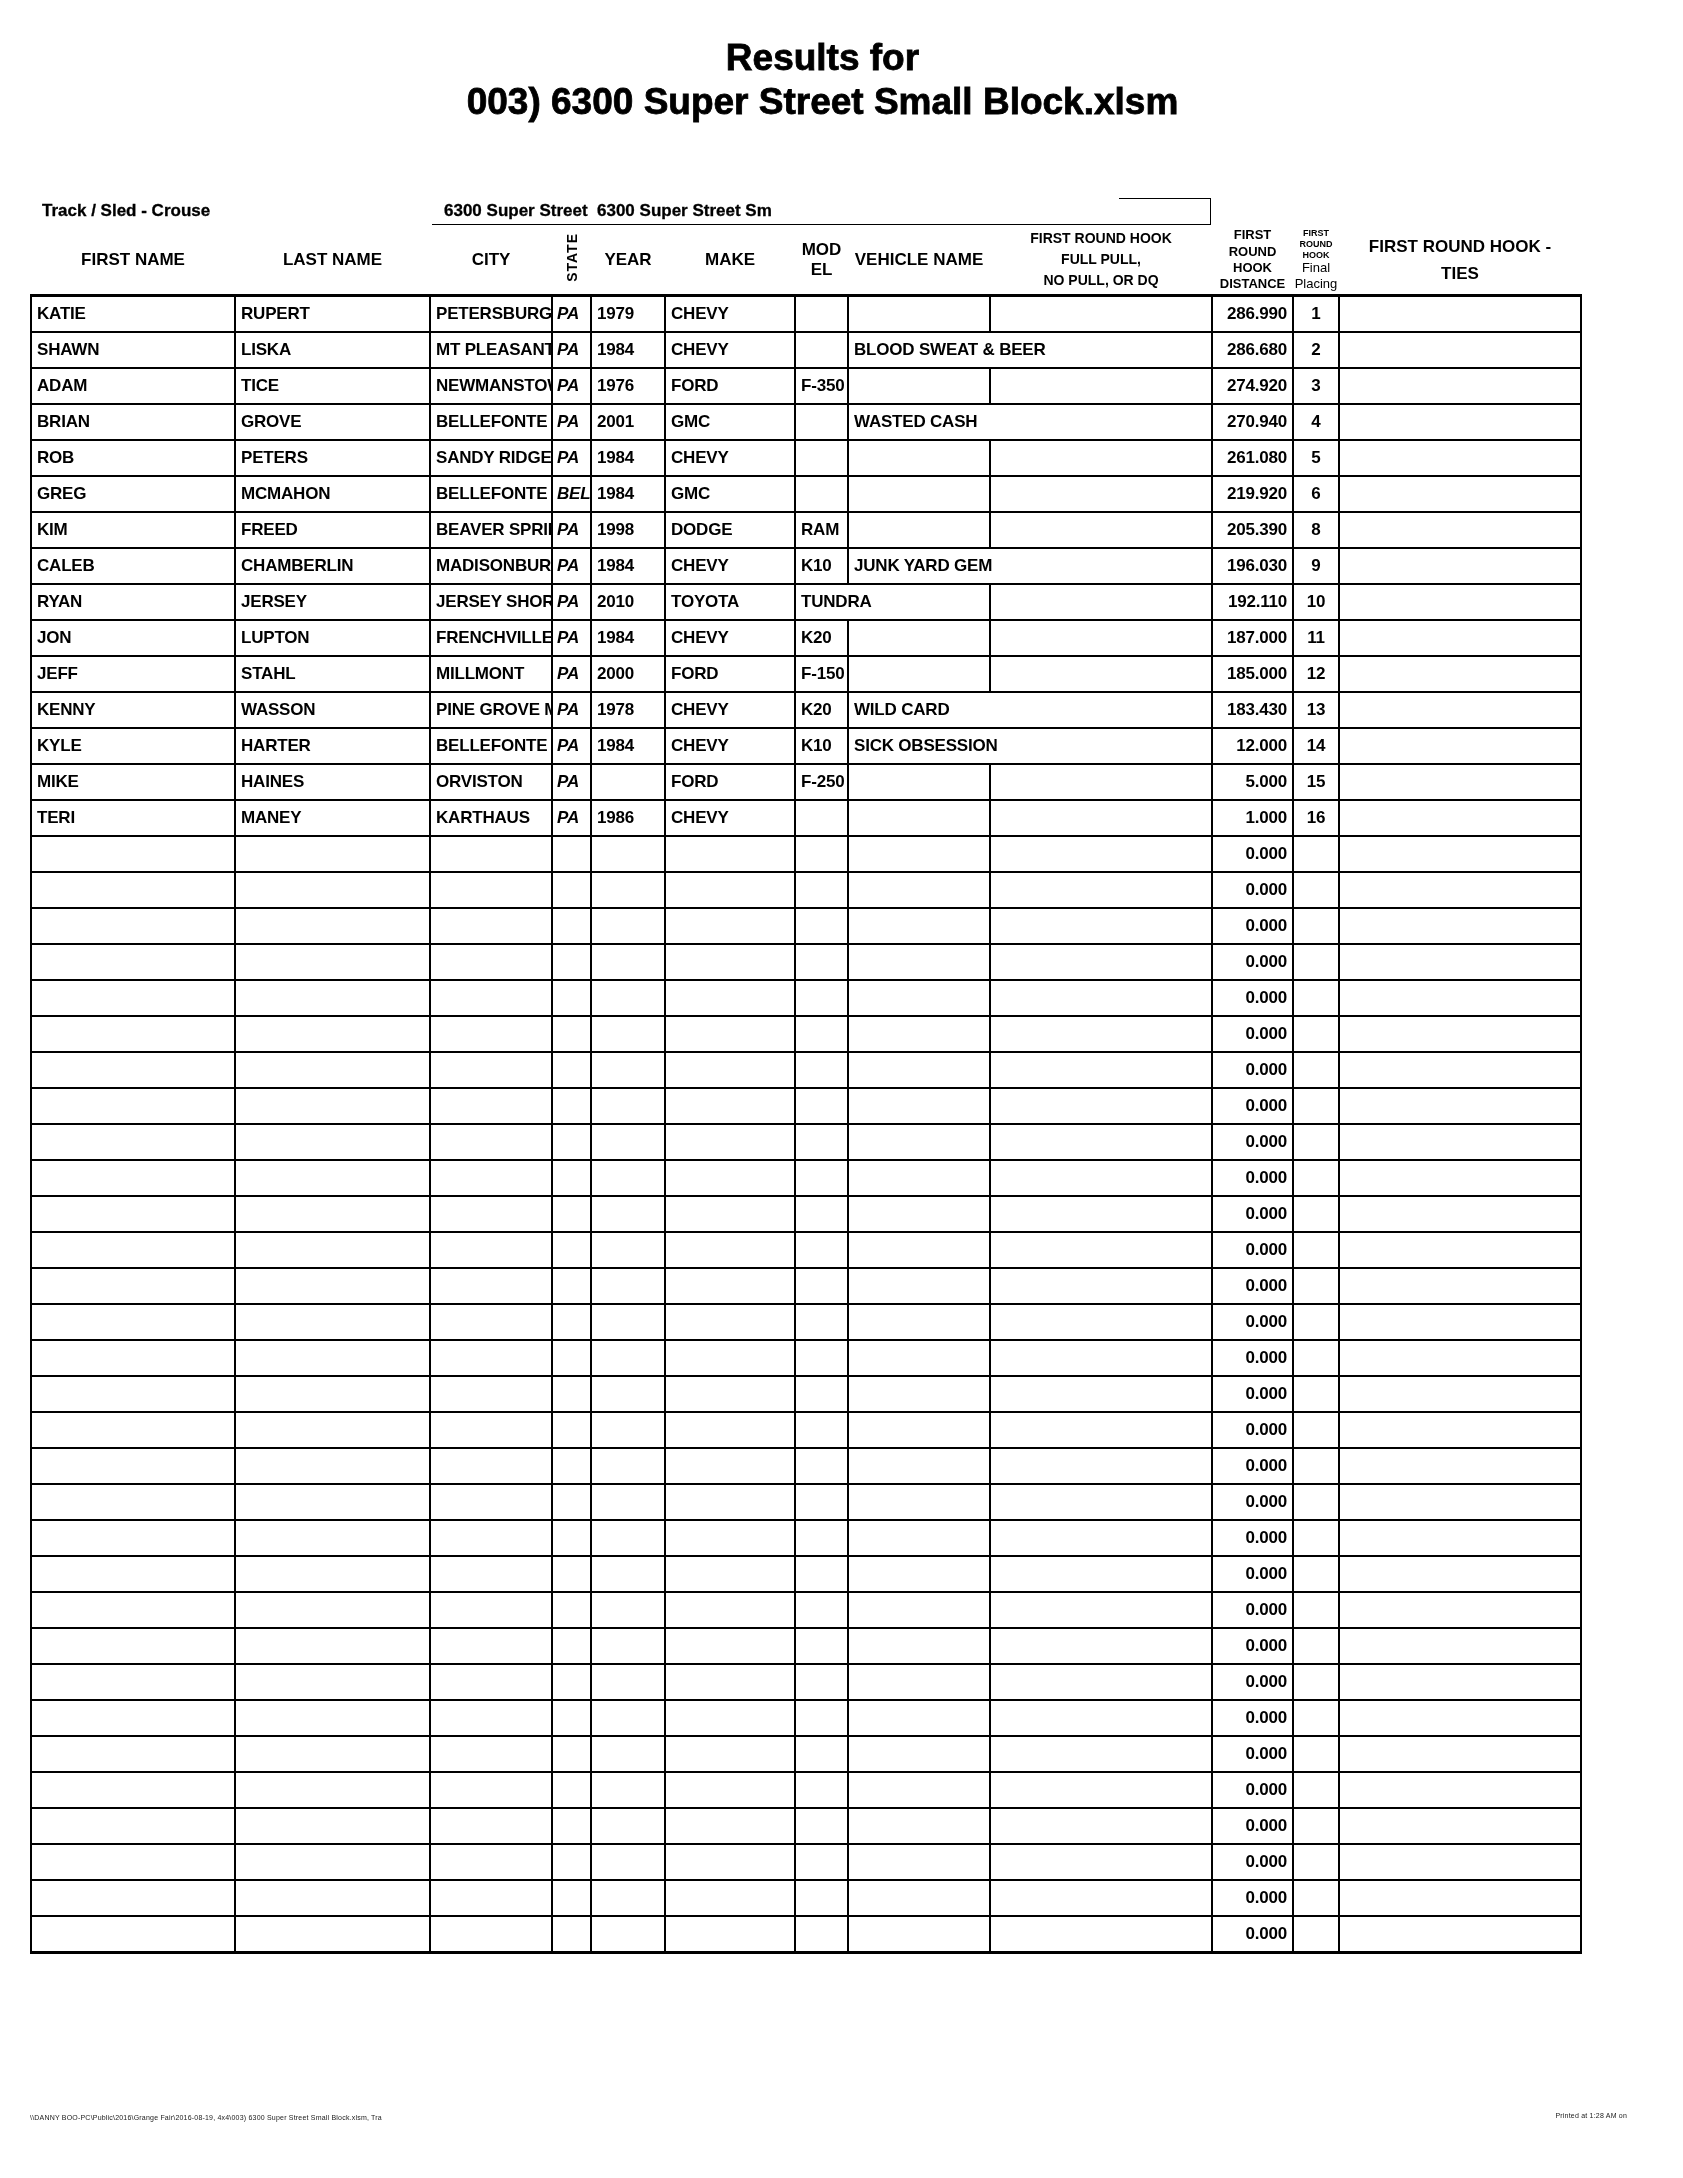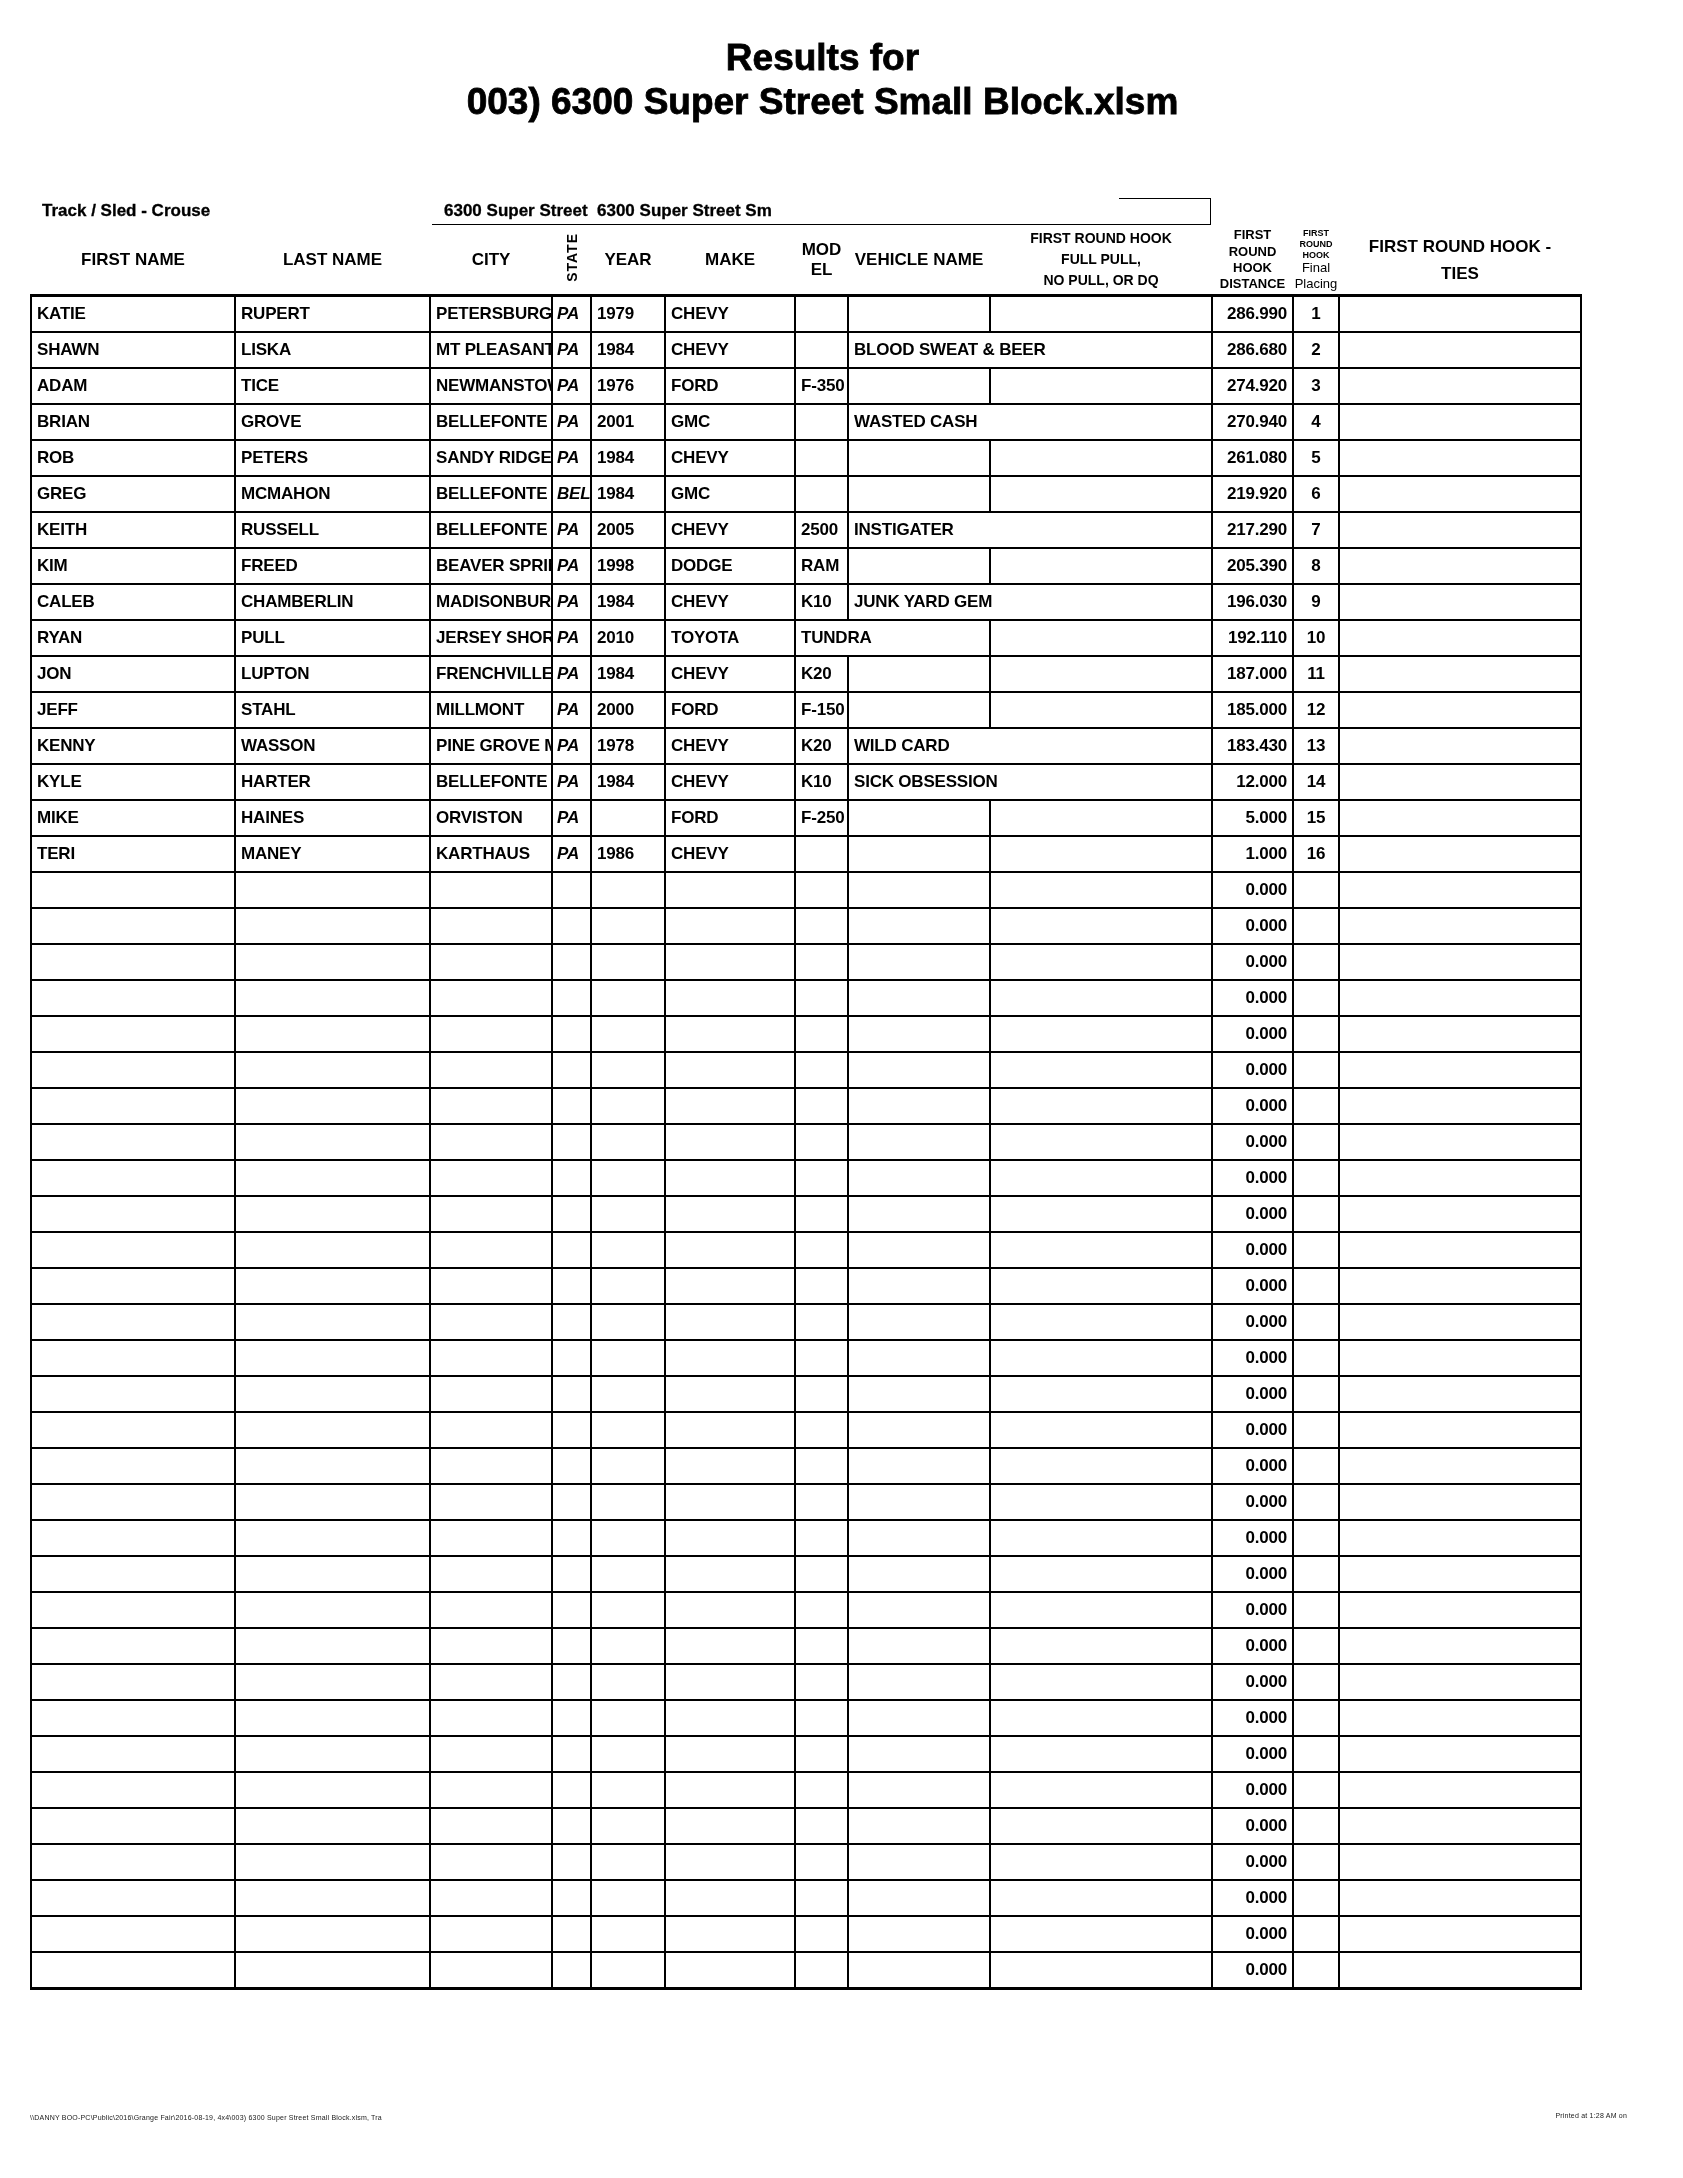--- a/index.html
+++ b/index.html
@@ -218,33 +218,20 @@
           <td class="c-year">1984</td>
           <td class="c-make">GMC</td>
           <td class="c-model"></td>
           <td class="c-vehicle_name"></td>
           <td class="c-full_pull"></td>
           <td class="c-distance">219.920</td>
           <td class="c-placing">6</td>
           <td class="c-ties"></td>
         </tr>
         <tr>
-          <td class="c-first_name">KEITH</td>
-          <td class="c-last_name">RUSSELL</td>
-          <td class="c-city">BELLEFONTE</td>
-          <td class="c-state">PA</td>
-          <td class="c-year">2005</td>
-          <td class="c-make">CHEVY</td>
-          <td class="c-model">2500</td>
-          <td class="c-vehicle_name" colspan="2">INSTIGATER</td>
-          <td class="c-distance">217.290</td>
-          <td class="c-placing">7</td>
-          <td class="c-ties"></td>
-        </tr>
-        <tr>
           <td class="c-first_name">KIM</td>
           <td class="c-last_name">FREED</td>
           <td class="c-city">BEAVER SPRINGS</td>
           <td class="c-state">PA</td>
           <td class="c-year">1998</td>
           <td class="c-make">DODGE</td>
           <td class="c-model">RAM</td>
           <td class="c-vehicle_name"></td>
           <td class="c-full_pull"></td>
           <td class="c-distance">205.390</td>
@@ -259,21 +246,21 @@
           <td class="c-year">1984</td>
           <td class="c-make">CHEVY</td>
           <td class="c-model">K10</td>
           <td class="c-vehicle_name" colspan="2">JUNK YARD GEM</td>
           <td class="c-distance">196.030</td>
           <td class="c-placing">9</td>
           <td class="c-ties"></td>
         </tr>
         <tr>
           <td class="c-first_name">RYAN</td>
-          <td class="c-last_name">PULL</td>
+          <td class="c-last_name">JERSEY</td>
           <td class="c-city">JERSEY SHORE</td>
           <td class="c-state">PA</td>
           <td class="c-year">2010</td>
           <td class="c-make">TOYOTA</td>
           <td class="c-model" colspan="2">TUNDRA</td>
           <td class="c-full_pull"></td>
           <td class="c-distance">192.110</td>
           <td class="c-placing">10</td>
           <td class="c-ties"></td>
         </tr>

